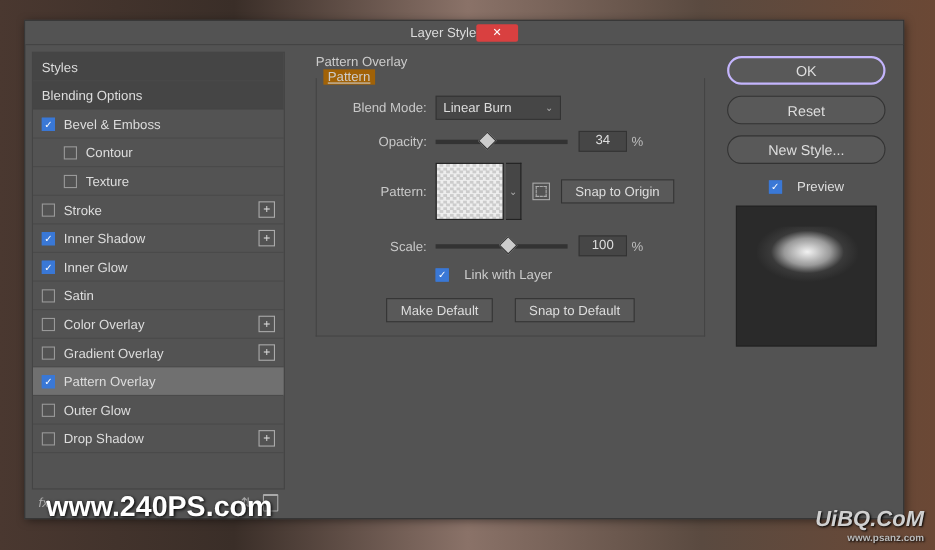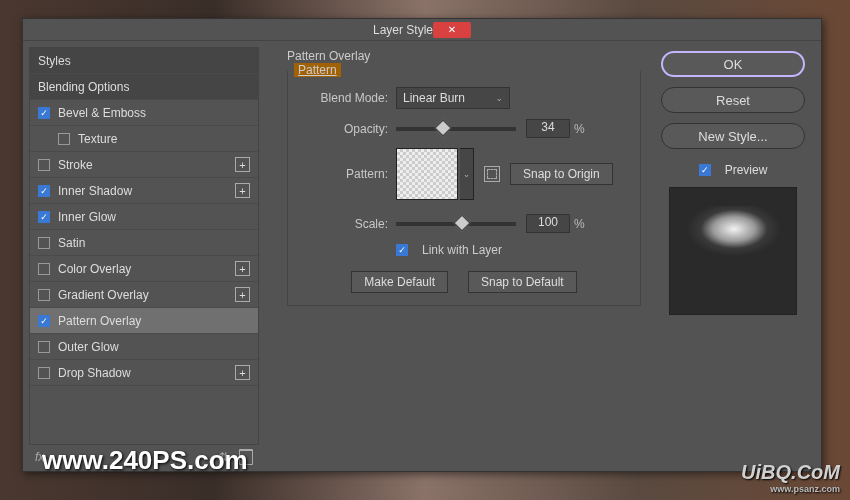--- a/index.html
+++ b/index.html
@@ -137,20 +137,26 @@
 
         <div class="eff-item">
           <span class="eff-left">
               <span class="chk on">✓</span>
               <span>Bevel &amp; Emboss</span>
             </span>
         </div>
         <div class="eff-item sub">
           <span class="eff-left">
               <span class="chk"></span>
+              <span>Contour</span>
+            </span>
+        </div>
+        <div class="eff-item sub">
+          <span class="eff-left">
+              <span class="chk"></span>
               <span>Texture</span>
             </span>
         </div>
         <div class="eff-item">
           <span class="eff-left">
               <span class="chk"></span>
               <span>Stroke</span>
             </span>
           <span class="plus-box">+</span>
         </div>

